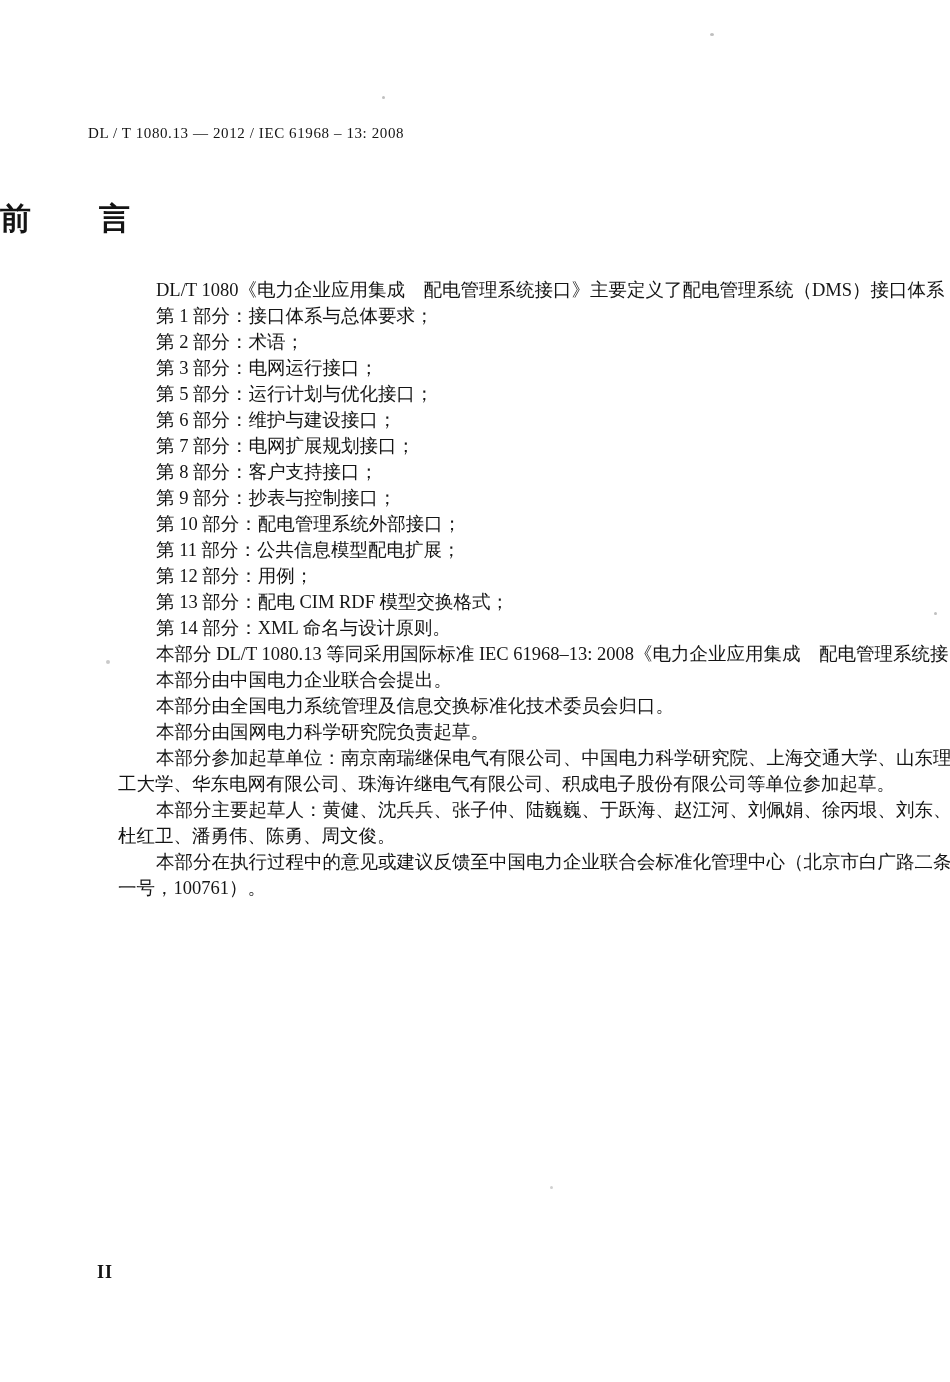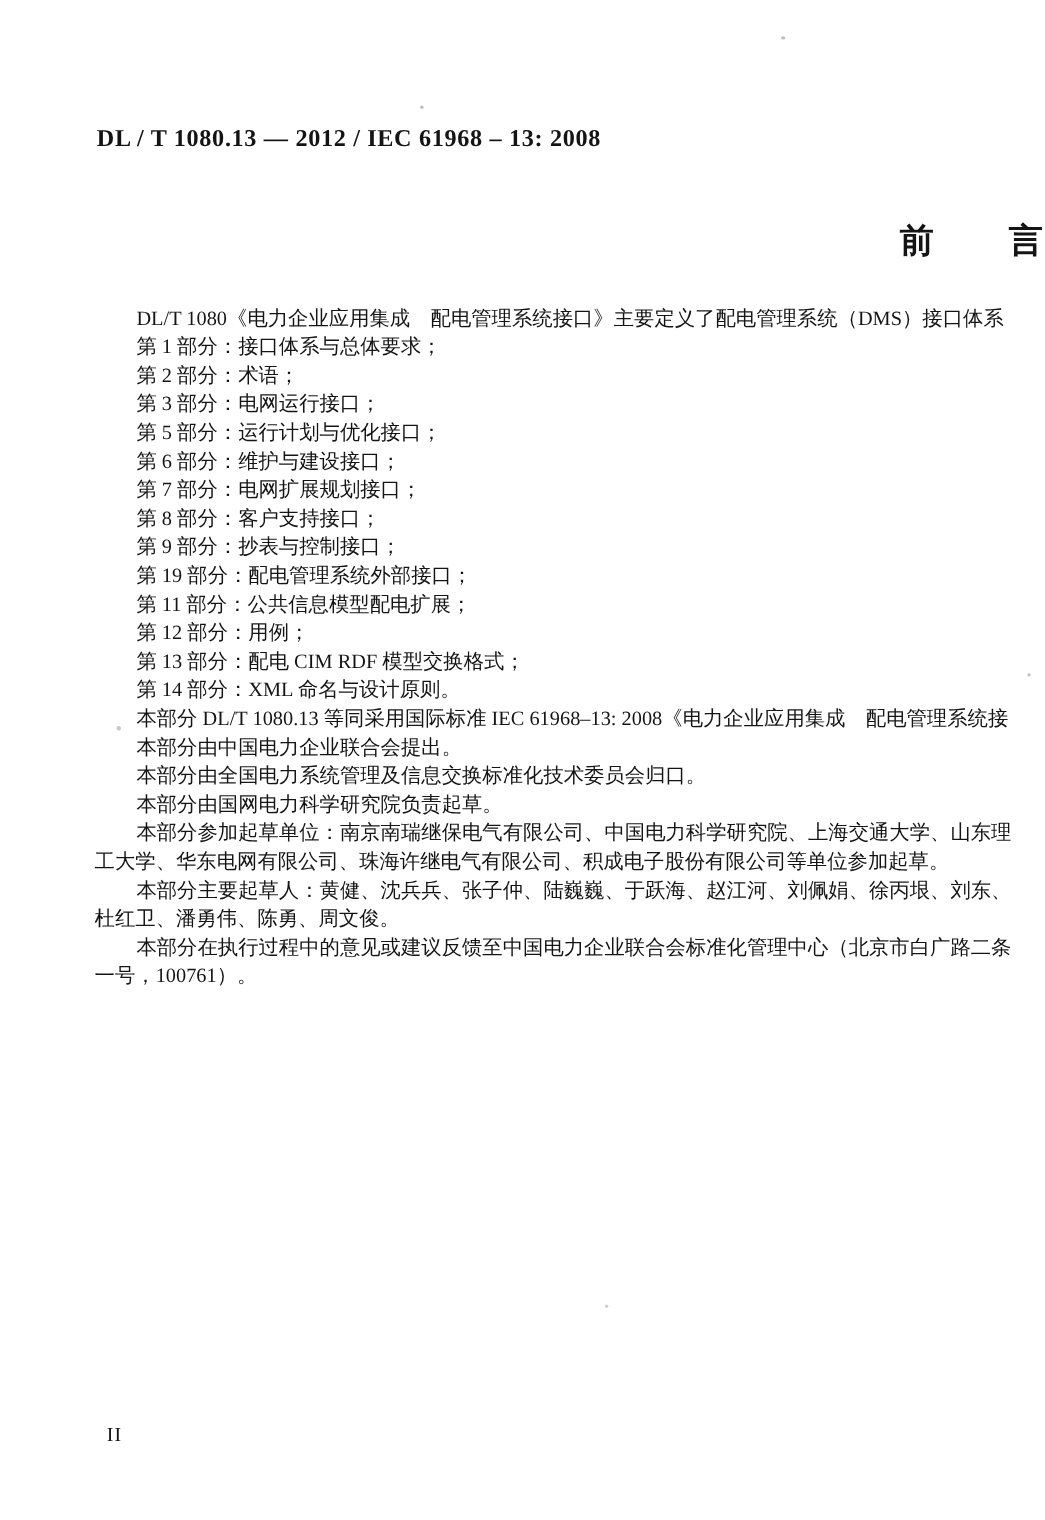--- a/index.html
+++ b/index.html
@@ -7,51 +7,52 @@
     width: 950px; height: 1382px;
     background: #ffffff;
     position: relative;
     font-family: "Liberation Serif", "DejaVu Serif", serif;
     color: #141414;
     overflow: hidden;
   }
   .page { position: absolute; inset: 0; }
   .doc-header {
     position: absolute;
-    left: 88px; top: 113px;
-    font-size: 22px;
-    font-weight: bold;
+    left: 88px; top: 125px;
+    font-size: 15px;
+    font-weight: normal;
     letter-spacing: 0.6px;
     white-space: nowrap;
   }
   .doc-title {
     position: absolute;
     top: 198px; left: 0; right: 0;
     margin: 0;
-    text-align: right;
+    text-align: left;
     font-family: "Liberation Sans", "DejaVu Sans", sans-serif;
     font-weight: bold;
     font-size: 31px;
     letter-spacing: 2px;
     white-space: pre;
   }
   .content {
     position: absolute;
     left: 86px; top: 277px;
     width: 800px;
     font-size: 18.5px;
     line-height: 26px;
   }
-  .line { white-space: nowrap; }
+  .line { white-space: nowrap; margin-left: 32px; }
   .line.indent { padding-left: 38px; }
   .page-number {
     position: absolute;
-    left: 97px; top: 1294px;
+    left: 97px; top: 1262px;
     font-size: 18px;
     letter-spacing: 1px;
+    font-weight: bold;
   }
   .artifact {
     position: absolute;
     background: #8a8a8a;
     border-radius: 50%;
     opacity: 0.55;
   }
   .artifact.a1 { left: 710px; top: 33px;  width: 4px; height: 3px; }
   .artifact.a2 { left: 382px; top: 96px;  width: 3px; height: 3px; }
   .artifact.a3 { left: 106px; top: 660px; width: 4px; height: 4px; opacity: 0.45; }
@@ -69,21 +70,21 @@
   <div class="content">
       <div class="line indent">DL/T 1080《电力企业应用集成　配电管理系统接口》主要定义了配电管理系统（DMS）接口体系</div>
       <div class="line indent">第 1 部分：接口体系与总体要求；</div>
       <div class="line indent">第 2 部分：术语；</div>
       <div class="line indent">第 3 部分：电网运行接口；</div>
       <div class="line indent">第 5 部分：运行计划与优化接口；</div>
       <div class="line indent">第 6 部分：维护与建设接口；</div>
       <div class="line indent">第 7 部分：电网扩展规划接口；</div>
       <div class="line indent">第 8 部分：客户支持接口；</div>
       <div class="line indent">第 9 部分：抄表与控制接口；</div>
-      <div class="line indent">第 19 部分：配电管理系统外部接口；</div>
+      <div class="line indent">第 10 部分：配电管理系统外部接口；</div>
       <div class="line indent">第 11 部分：公共信息模型配电扩展；</div>
       <div class="line indent">第 12 部分：用例；</div>
       <div class="line indent">第 13 部分：配电 CIM RDF 模型交换格式；</div>
       <div class="line indent">第 14 部分：XML 命名与设计原则。</div>
       <div class="line indent">本部分 DL/T 1080.13 等同采用国际标准 IEC 61968–13: 2008《电力企业应用集成　配电管理系统接</div>
       <div class="line indent">本部分由中国电力企业联合会提出。</div>
       <div class="line indent">本部分由全国电力系统管理及信息交换标准化技术委员会归口。</div>
       <div class="line indent">本部分由国网电力科学研究院负责起草。</div>
       <div class="line indent">本部分参加起草单位：南京南瑞继保电气有限公司、中国电力科学研究院、上海交通大学、山东理</div>
       <div class="line">工大学、华东电网有限公司、珠海许继电气有限公司、积成电子股份有限公司等单位参加起草。</div>

